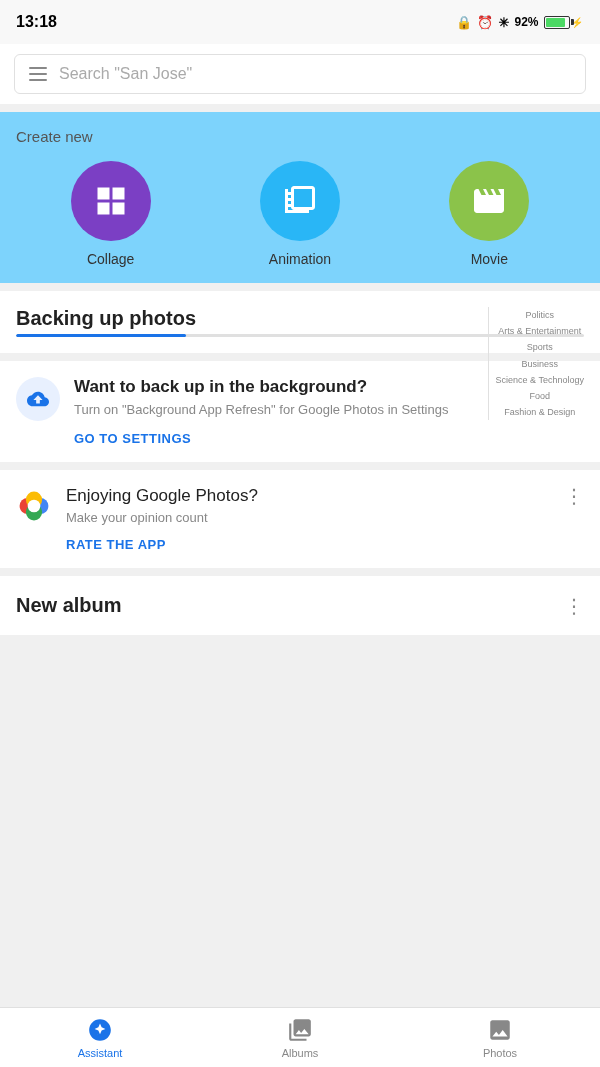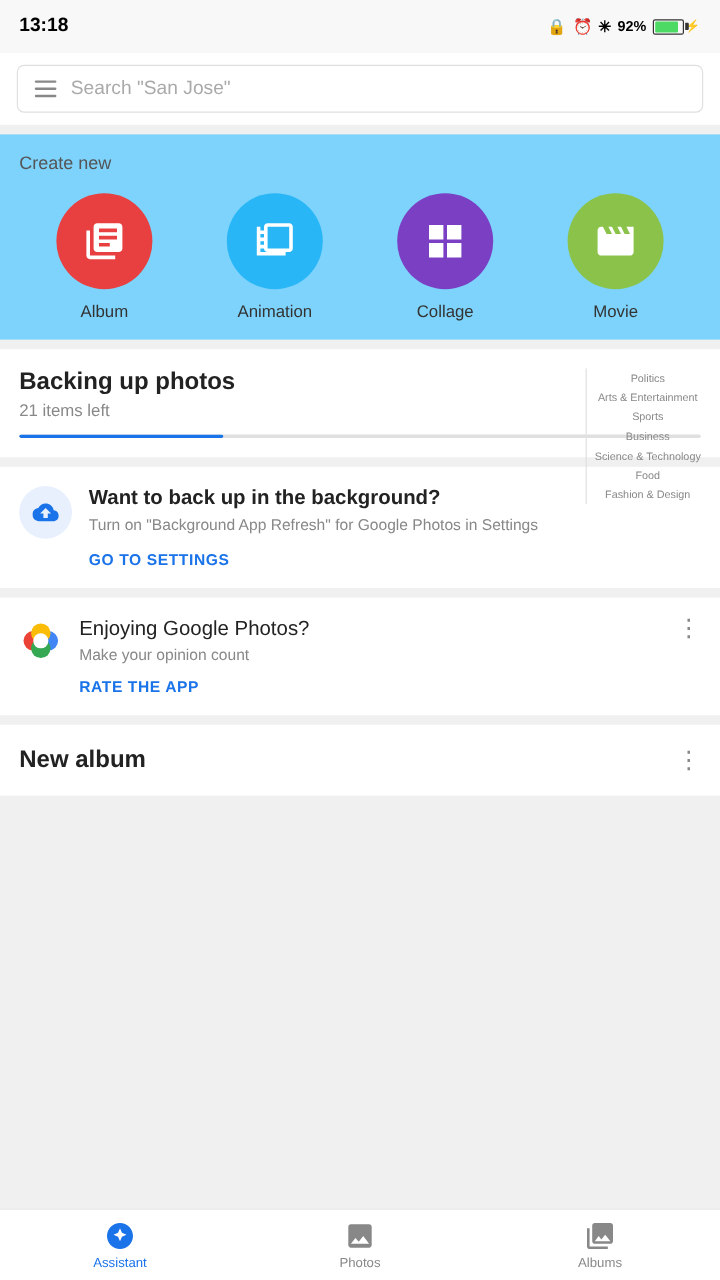--- a/index.html
+++ b/index.html
@@ -240,45 +240,37 @@
         <span></span>
     </div>
     <span class="search-placeholder">Search "San Jose"</span>
   </div>
 </div>
 
 <div class="section-container">
   <div class="section-title">Create new</div>
   <div class="create-new-grid">
 
+
     <div class="create-item">
-      <div class="create-circle" style="background:#e84040;">
+      <div class="create-circle" style="background:#7b3fc4;">
         <svg viewBox="0 0 24 24" fill="white" xmlns="http://www.w3.org/2000/svg">
-          <path d="M4 6H2v14c0 1.1.9 2 2 2h14v-2H4V6zm16-4H8c-1.1 0-2 .9-2 2v12c0 1.1.9 2 2 2h12c1.1 0 2-.9 2-2V4c0-1.1-.9-2-2-2zm-1 9H9V9h10v2zm-4 4H9v-2h6v2zm4-8H9V5h10v2z"></path>
+          <path d="M3 3h8v8H3V3zm0 10h8v8H3v-8zm10-10h8v8h-8V3zm0 10h8v8h-8v-8z"></path>
         </svg>
       </div>
-      <span class="create-label">Album</span>
+      <span class="create-label">Collage</span>
     </div>
 
     <div class="create-item">
       <div class="create-circle" style="background:#29b6f6;">
         <svg viewBox="0 0 24 24" fill="white" xmlns="http://www.w3.org/2000/svg">
           <path d="M4 6h2v2H4V6zm0 4h2v2H4v-2zm0 4h2v2H4v-2zM2 4v16h16v-2H4V4H2zm18-2H8c-1.1 0-2 .9-2 2v12c0 1.1.9 2 2 2h12c1.1 0 2-.9 2-2V4c0-1.1-.9-2-2-2zm0 14H8V4h12v12z"></path>
         </svg>
       </div>
       <span class="create-label">Animation</span>
-    </div>
-
-    <div class="create-item">
-      <div class="create-circle" style="background:#7b3fc4;">
-        <svg viewBox="0 0 24 24" fill="white" xmlns="http://www.w3.org/2000/svg">
-          <path d="M3 3h8v8H3V3zm0 10h8v8H3v-8zm10-10h8v8h-8V3zm0 10h8v8h-8v-8z"></path>
-        </svg>
-      </div>
-      <span class="create-label">Collage</span>
     </div>
 
     <div class="create-item">
       <div class="create-circle" style="background:#8bc34a;">
         <svg viewBox="0 0 24 24" fill="white" xmlns="http://www.w3.org/2000/svg">
           <path d="M18 4l2 4h-3l-2-4h-2l2 4h-3l-2-4H8l2 4H7L5 4H4c-1.1 0-2 .9-2 2v12c0 1.1.9 2 2 2h16c1.1 0 2-.9 2-2V4h-4z"></path>
         </svg>
       </div>
       <span class="create-label">Movie</span>
     </div>
@@ -291,21 +283,20 @@
     <div class="divider-line"></div>
     <div>Politics</div>
     <div>Arts &amp; Entertainment</div>
     <div>Sports</div>
     <div>Business</div>
     <div>Science &amp; Technology</div>
     <div>Food</div>
     <div>Fashion &amp; Design</div>
   </div>
   <div class="backup-title">Backing up photos</div>
-  <div class="backup-subtitle">21 items left</div>
   <div class="backup-progress">
     <div class="backup-progress-fill" style="width:30%;"></div>
   </div>
 </div>
 
 <div class="card">
   <div class="bg-backup-card">
     <div class="upload-icon-circle">
       <svg width="22" height="22" viewBox="0 0 24 24" fill="#1a73e8">
         <path d="M19.35 10.04C18.67 6.59 15.64 4 12 4 9.11 4 6.6 5.64 5.35 8.04 2.34 8.36 0 10.91 0 14c0 3.31 2.69 6 6 6h13c2.76 0 5-2.24 5-5 0-2.64-2.05-4.78-4.65-4.96zM14 13v4h-4v-4H7l5-5 5 5h-3z"></path>
@@ -353,28 +344,28 @@
         <rect x="7" y="7" width="10" height="10" rx="5" fill="#1a73e8"></rect>
         <path d="M12 6l1.5 3.5L17 11l-3.5 1.5L12 16l-1.5-3.5L7 11l3.5-1.5z" fill="white"></path>
       </svg>
     </div>
     <span class="nav-label active">Assistant</span>
   </div>
 
   <div class="nav-item">
     <div class="nav-icon">
       <svg width="26" height="26" viewBox="0 0 24 24" fill="#888">
-        <path d="M21 19V5c0-1.1-.9-2-2-2H5c-1.1 0-2 .9-2 2v14c0 1.1.9 2 2 2h14c1.1 0 2-.9 2-2zM8.5 13.5l2.5 3.01L14.5 12l4.5 6H5l3.5-4.5z"></path>
+        <path d="M22 16V4c0-1.1-.9-2-2-2H8c-1.1 0-2 .9-2 2v12c0 1.1.9 2 2 2h12c1.1 0 2-.9 2-2zm-11-4l2.03 2.71L16 11l4 5H8l3-4zM2 6v14c0 1.1.9 2 2 2h14v-2H4V6H2z"></path>
       </svg>
     </div>
-    <span class="nav-label">Photos</span>
+    <span class="nav-label">Albums</span>
   </div>
 
   <div class="nav-item">
     <div class="nav-icon">
       <svg width="26" height="26" viewBox="0 0 24 24" fill="#888">
-        <path d="M22 16V4c0-1.1-.9-2-2-2H8c-1.1 0-2 .9-2 2v12c0 1.1.9 2 2 2h12c1.1 0 2-.9 2-2zm-11-4l2.03 2.71L16 11l4 5H8l3-4zM2 6v14c0 1.1.9 2 2 2h14v-2H4V6H2z"></path>
+        <path d="M21 19V5c0-1.1-.9-2-2-2H5c-1.1 0-2 .9-2 2v14c0 1.1.9 2 2 2h14c1.1 0 2-.9 2-2zM8.5 13.5l2.5 3.01L14.5 12l4.5 6H5l3.5-4.5z"></path>
       </svg>
     </div>
-    <span class="nav-label">Albums</span>
+    <span class="nav-label">Photos</span>
   </div>
 
 </div>
 
 </body></html>

